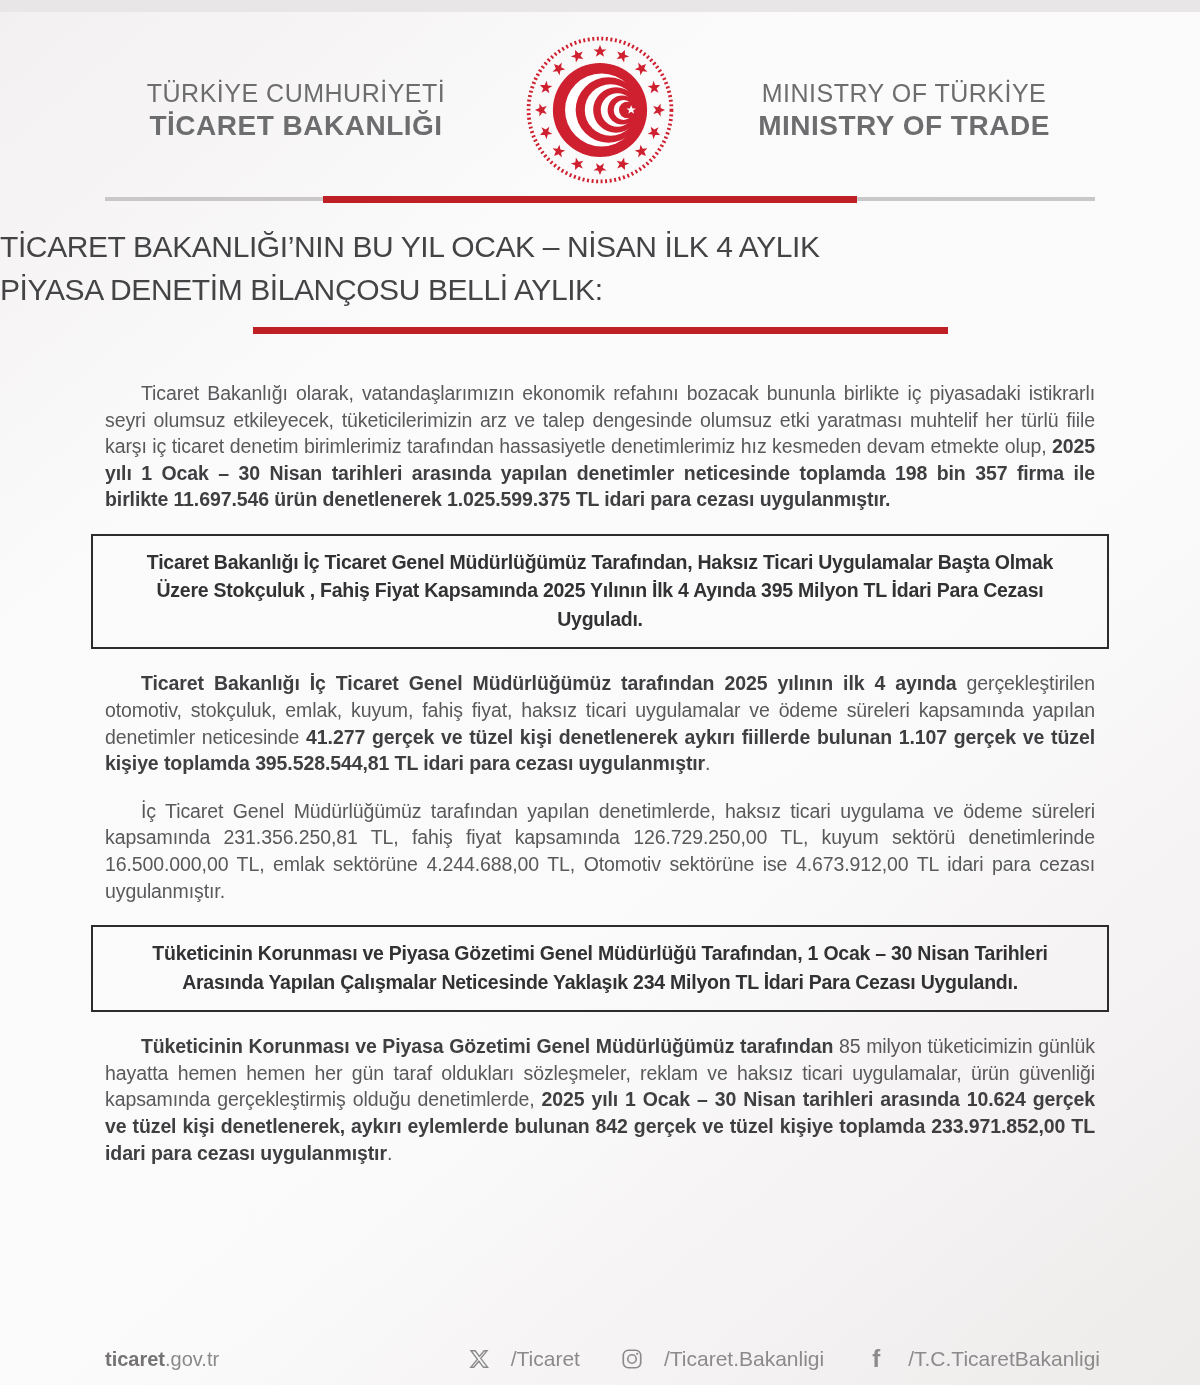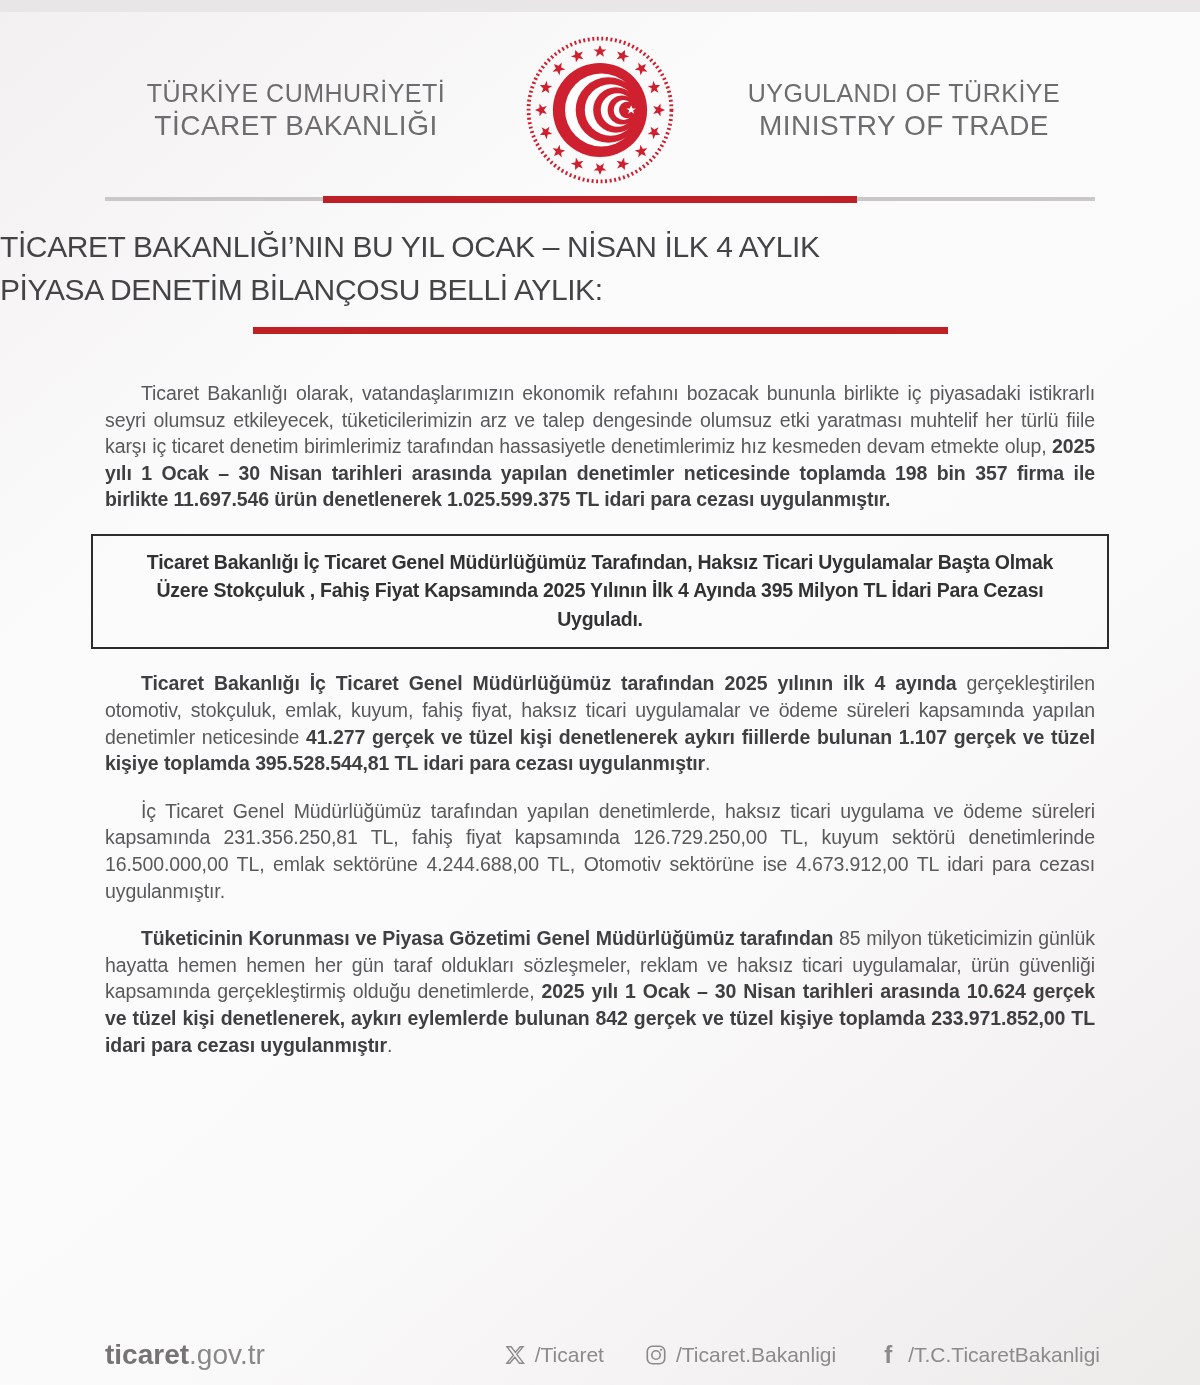--- a/index.html
+++ b/index.html
@@ -18,21 +18,21 @@
   
   .hdr {
     display: flex;
     align-items: center;
     justify-content: center;
     gap: 38px;
     padding-top: 22px;
   }
   .hdr-block { width: 380px; text-align: center; color: #6d6c6e; }
   .hdr-l1 { font-size: 25px; font-weight: 400; letter-spacing: .5px; line-height: 31px; }
-  .hdr-l2 { font-size: 28px; font-weight: 400; letter-spacing: .5px; line-height: 33px; }
+  .hdr-l2 { font-size: 28px; font-weight: 700; letter-spacing: .5px; line-height: 33px; }
   .hdr-logo { width: 152px; height: 152px; flex: 0 0 auto; }
 
   .meta-row {
     display: flex;
     justify-content: space-between;
     align-items: baseline;
     margin: 2px 105px 0 105px;
     color: #8e8d8f;
     font-size: 21px;
   }
@@ -89,24 +89,24 @@
 
   
   .footer {
     position: absolute;
     left: 105px; right: 100px; bottom: 26px;
     display: flex;
     justify-content: space-between;
     align-items: center;
     color: #8c8b8b;
   }
-  .site { font-size: 28px; color: #8a8889; }
+  .site { font-size: 20px; color: #8a8889; }
   .site b { color: #757374; }
   .socials { display: flex; align-items: center; gap: 40px; font-size: 21px; }
-  .social { display: flex; align-items: flex-end; gap: 8px; }
+  .social { display: flex; align-items: flex-end; gap: 20px; }
   .s-icon { display: inline-flex; width: 24px; height: 24px; align-items: center; justify-content: center; }
   .s-icon svg { width: 22px; height: 22px; }
   .fb-glyph { font-weight: 700; font-size: 24px; line-height: 24px; color: #8c8b8b; }
 </style>
 </head>
 <body>
 
 <div class="page">
 
   <header class="hdr">
@@ -148,21 +148,21 @@
           <circle cx="23" r="22" fill="#ffffff"></circle>
           <circle cx="29" r="19" fill="#cf2030"></circle>
           <circle cx="31" r="13" fill="#ffffff"></circle>
           <circle cx="36" r="11" fill="#cf2030"></circle>
           <path d="M0,-8.6 L2.5,-2.7 L8.6,-2.7 L3.6,1.1 L5.3,7 L0,3.3 L-5.3,7 L-3.6,1.1 L-8.6,-2.7 L-2.5,-2.7 Z" transform="translate(41,0) scale(0.72)" fill="#ffffff"></path>
         </g>
       </svg>
     </div>
 
     <div class="hdr-block">
-      <div class="hdr-l1">UYGULANDI OF TÜRKİYE</div>
+      <div class="hdr-l1">MINISTRY OF TÜRKİYE</div>
       <div class="hdr-l2">MINISTRY OF TRADE</div>
     </div>
   </header>
 
   <div class="meta-rule">
     <div class="rule-gray"></div>
     <div class="rule-red"></div>
   </div>
 
   <div class="title">
@@ -178,20 +178,23 @@
     <p class="body-p p-intro"><span>Ticaret Bakanlığı olarak, vatandaşlarımızın ekonomik refahını bozacak bununla birlikte iç piyasadaki istikrarlı seyri olumsuz etkileyecek, tüketicilerimizin arz ve talep dengesinde olumsuz etki yaratması muhtelif her türlü fiile karşı iç ticaret denetim birimlerimiz tarafından hassasiyetle denetimlerimiz hız kesmeden devam etmekte olup, </span><strong>2025 yılı 1 Ocak – 30 Nisan tarihleri arasında yapılan denetimler neticesinde toplamda 198 bin 357 firma ile birlikte 11.697.546 ürün denetlenerek 1.025.599.375 TL idari para cezası uygulanmıştır.</strong></p>
 
     <div class="callout">
       <span>Ticaret Bakanlığı İç Ticaret Genel Müdürlüğümüz Tarafından, Haksız Ticari Uygulamalar Başta Olmak Üzere Stokçuluk , Fahiş Fiyat Kapsamında 2025 Yılının İlk 4 Ayında 395 Milyon TL İdari Para Cezası Uyguladı.</span>
     </div>
 
     <p class="body-p p-std"><strong>Ticaret Bakanlığı İç Ticaret Genel Müdürlüğümüz tarafından 2025 yılının ilk 4 ayında </strong><span>gerçekleştirilen otomotiv, stokçuluk, emlak, kuyum, fahiş fiyat, haksız ticari uygulamalar ve ödeme süreleri kapsamında yapılan denetimler neticesinde </span><strong>41.277 gerçek ve tüzel kişi denetlenerek aykırı fiillerde bulunan 1.107 gerçek ve tüzel kişiye toplamda 395.528.544,81 TL idari para cezası uygulanmıştır</strong><span>.</span></p>
 
     <p class="body-p p-std"><span>İç Ticaret Genel Müdürlüğümüz tarafından yapılan denetimlerde, haksız ticari uygulama ve ödeme süreleri kapsamında 231.356.250,81 TL, fahiş fiyat kapsamında 126.729.250,00 TL, kuyum sektörü denetimlerinde 16.500.000,00 TL, emlak sektörüne 4.244.688,00 TL, Otomotiv sektörüne ise 4.673.912,00 TL idari para cezası uygulanmıştır.</span></p>
 
+    <div class="callout">
+      <span>Tüketicinin Korunması ve Piyasa Gözetimi Genel Müdürlüğü Tarafından, 1 Ocak – 30 Nisan Tarihleri Arasında Yapılan Çalışmalar Neticesinde Yaklaşık 234 Milyon TL İdari Para Cezası Uygulandı.</span>
+    </div>
 
     <p class="body-p p-std"><strong>Tüketicinin Korunması ve Piyasa Gözetimi Genel Müdürlüğümüz tarafından </strong><span>85 milyon tüketicimizin günlük hayatta hemen hemen her gün taraf oldukları sözleşmeler, reklam ve haksız ticari uygulamalar, ürün güvenliği kapsamında gerçekleştirmiş olduğu denetimlerde, </span><strong>2025 yılı 1 Ocak – 30 Nisan tarihleri arasında 10.624 gerçek ve tüzel kişi denetlenerek, aykırı eylemlerde bulunan 842 gerçek ve tüzel kişiye toplamda 233.971.852,00 TL idari para cezası uygulanmıştır</strong><span>.</span></p>
 
   </div>
 
   <footer class="footer">
     <div class="site">
       <b>ticaret</b><span>.gov.tr</span>
     </div>
     <div class="socials">

